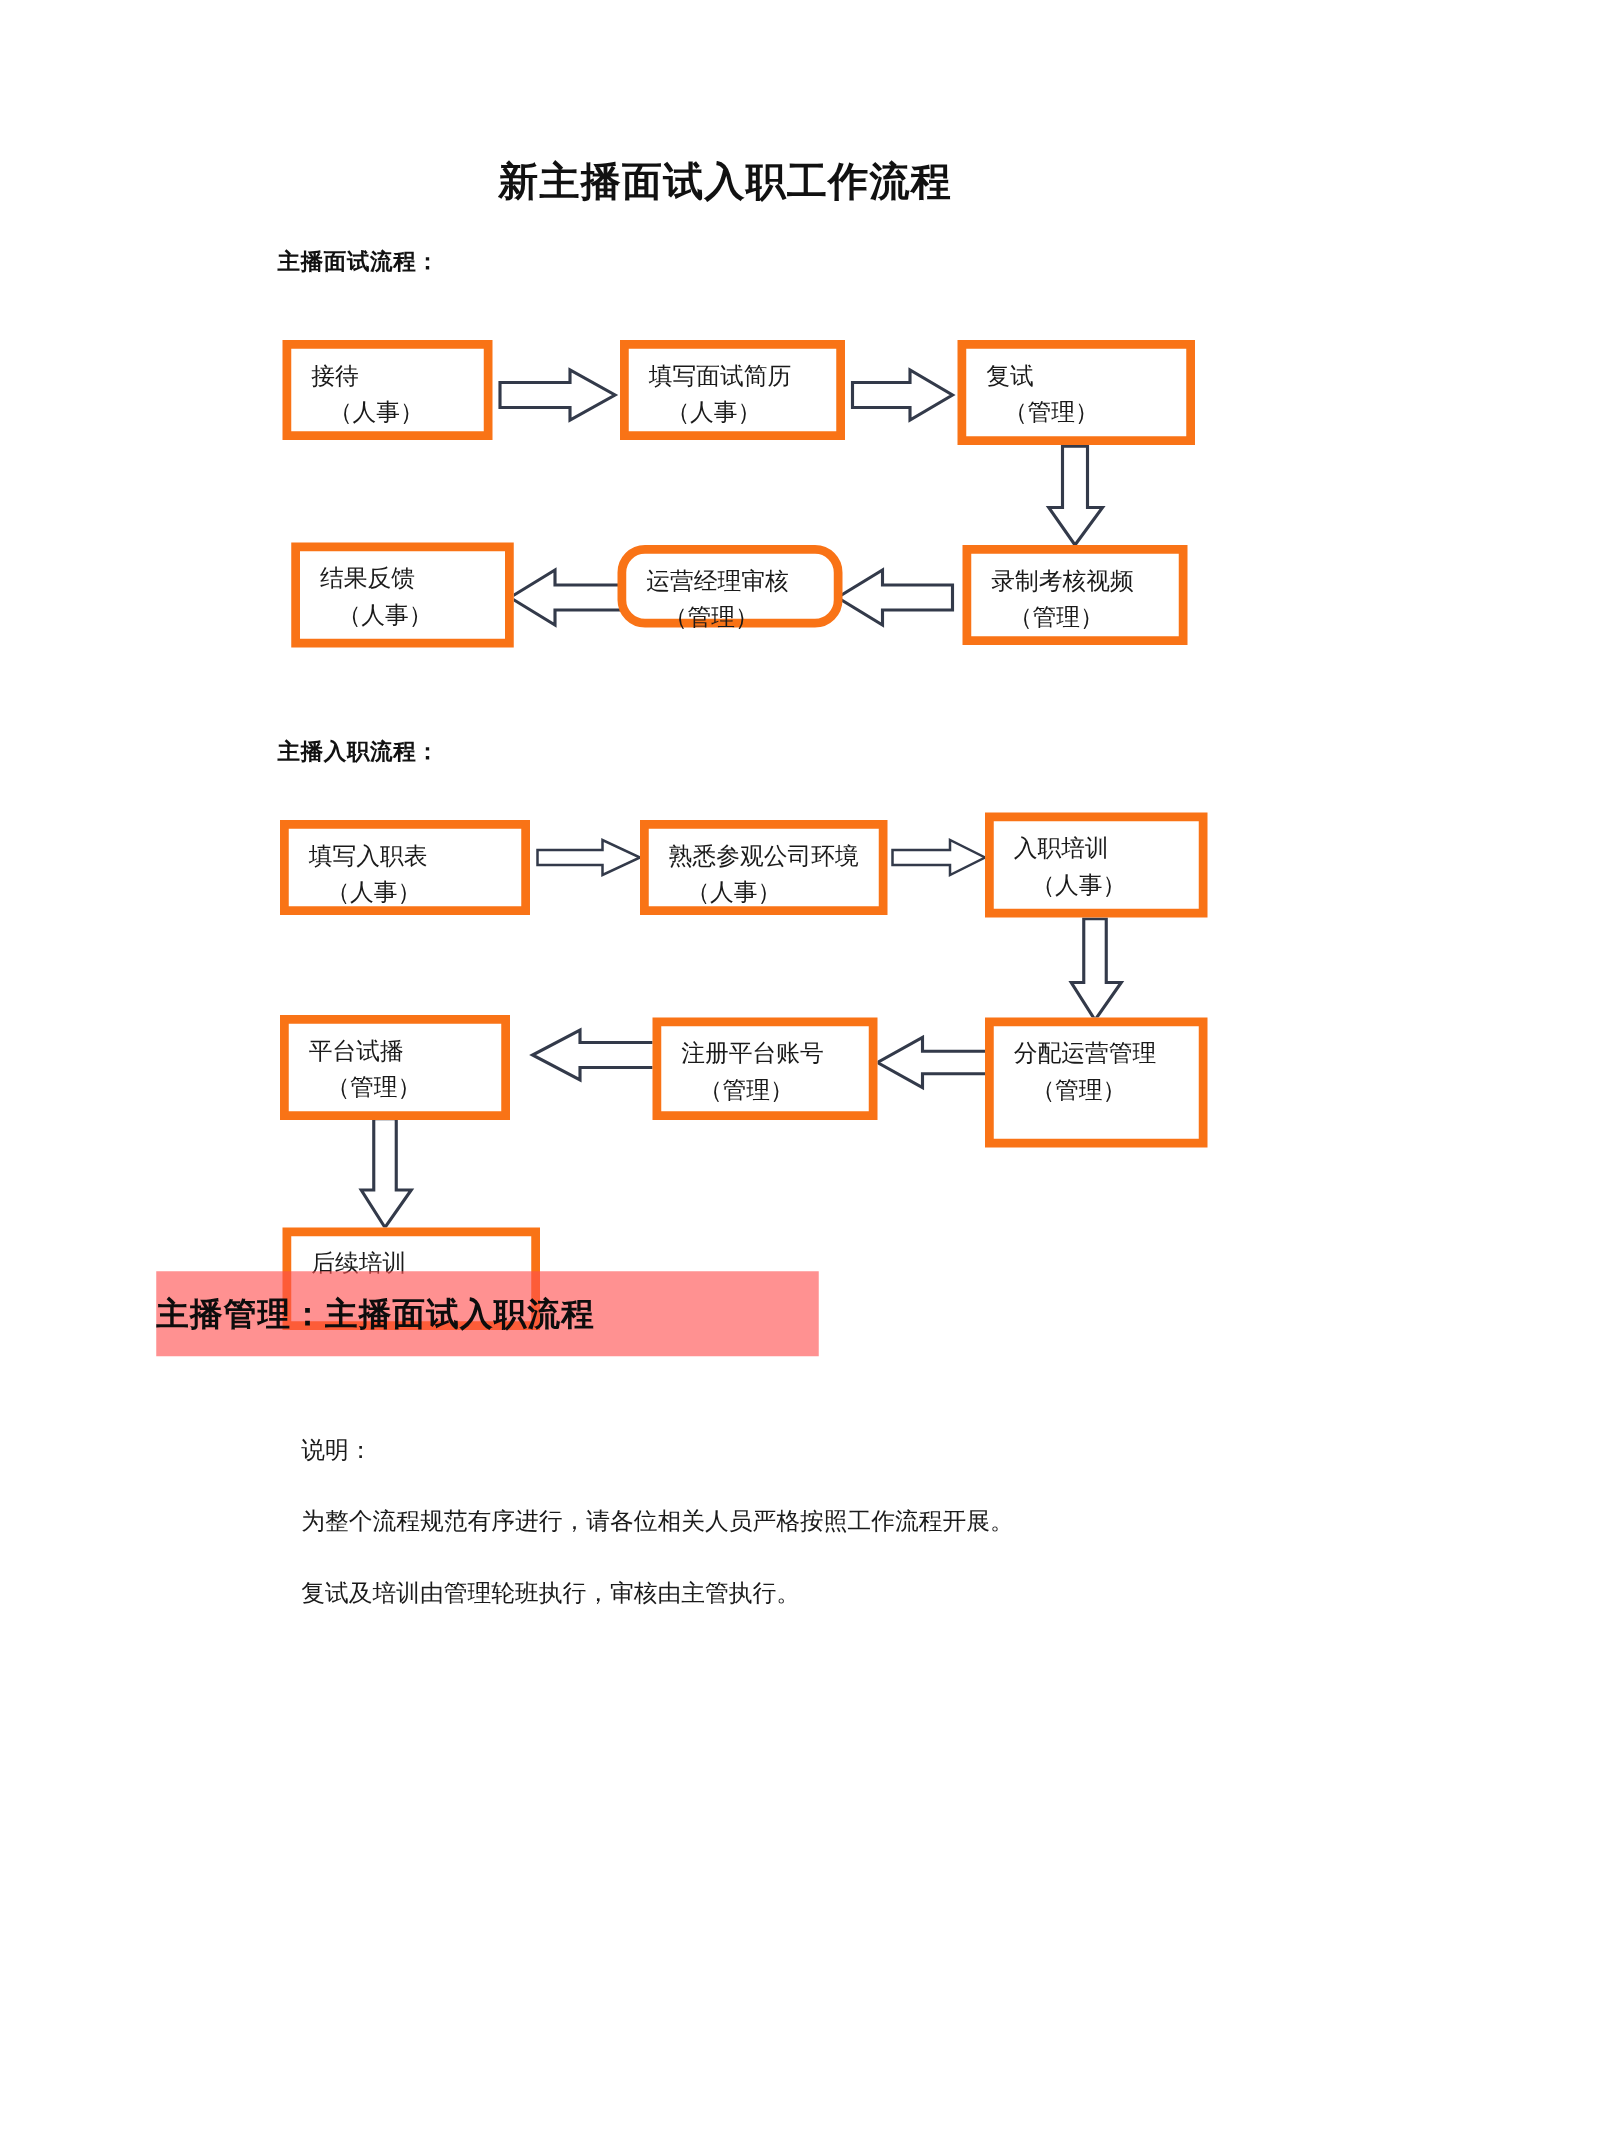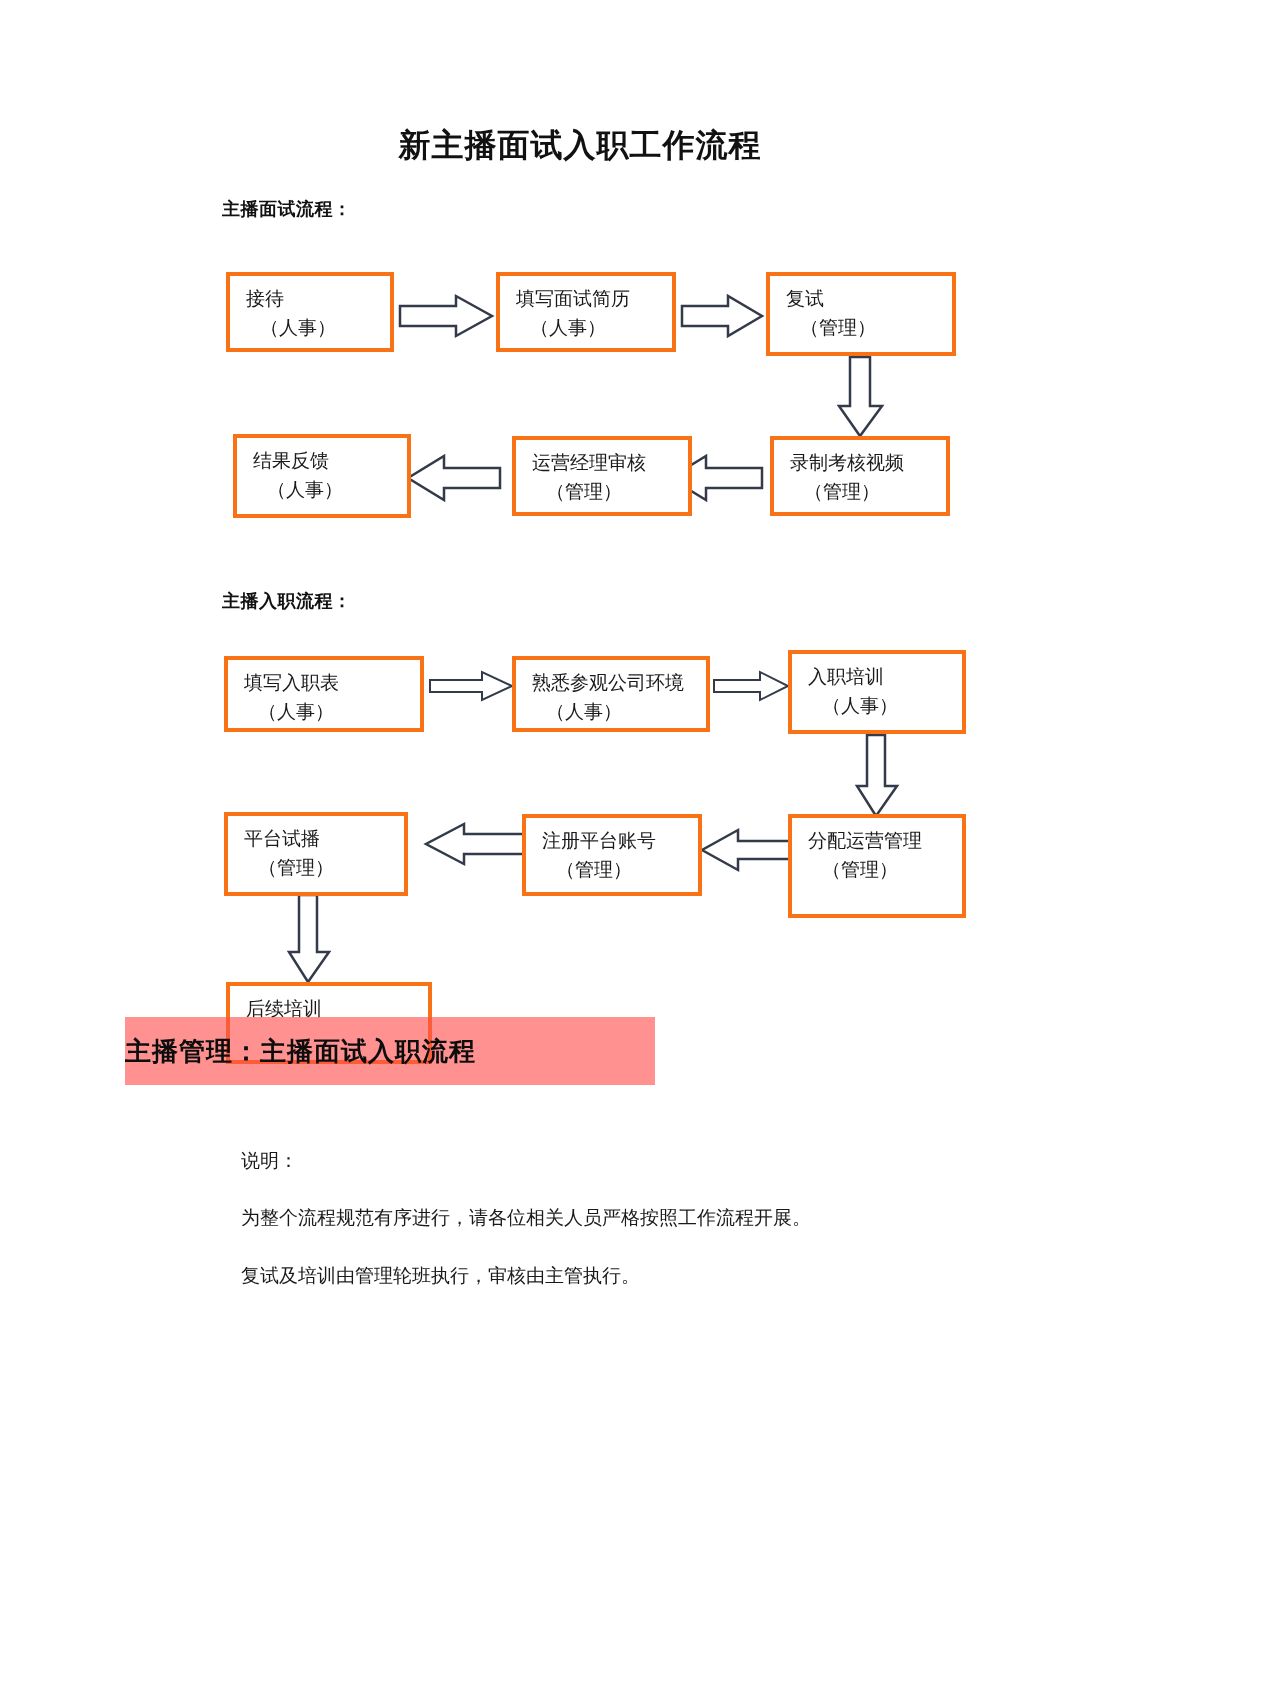--- a/index.html
+++ b/index.html
@@ -47,21 +47,21 @@
     letter-spacing: 0.5px;
     white-space: nowrap;
   }
   #sec-interview { left: 222px; top: 197px; }
   #sec-onboard   { left: 222px; top: 589px; }
 
   
   .fbox {
     position: absolute;
     box-sizing: border-box;
-    border: 4px solid #f97316;
+    border: 7px solid #f97316;
     background: #ffffff;
     font-size: 19px;
     line-height: 1.55;
     color: #1a1a1a;
     padding: 8px 0 0 16px;
     z-index: 2;
   }
   .fbox .l1 { display: block; }
   .fbox .l2 { display: block; padding-left: 14px; }
 
@@ -154,21 +154,21 @@
     <span class="l1">录制考核视频</span>
     <span class="l2">（管理）</span>
   </div>
 
   <div class="arrow" style="left:668px; top:454px; width:96px; height:48px;">
     <svg width="96" height="48" viewBox="0 0 96 48">
       <polygon points="94,14 38,14 38,2 2,24 38,46 38,34 94,34" fill="#ffffff" stroke="#333a4a" stroke-width="2.5" stroke-linejoin="miter"></polygon>
     </svg>
   </div>
 
-  <div class="fbox" style="left:512px; top:436px; width:180px; height:80px;">
+  <div class="fbox" style="left:494px; top:436px; width:180px; height:66px;border-radius:22px;">
     <span class="l1">运营经理审核</span>
     <span class="l2">（管理）</span>
   </div>
 
   <div class="arrow" style="left:406px; top:454px; width:96px; height:48px;">
     <svg width="96" height="48" viewBox="0 0 96 48">
       <polygon points="94,14 38,14 38,2 2,24 38,46 38,34 94,34" fill="#ffffff" stroke="#333a4a" stroke-width="2.5" stroke-linejoin="miter"></polygon>
     </svg>
   </div>
 

